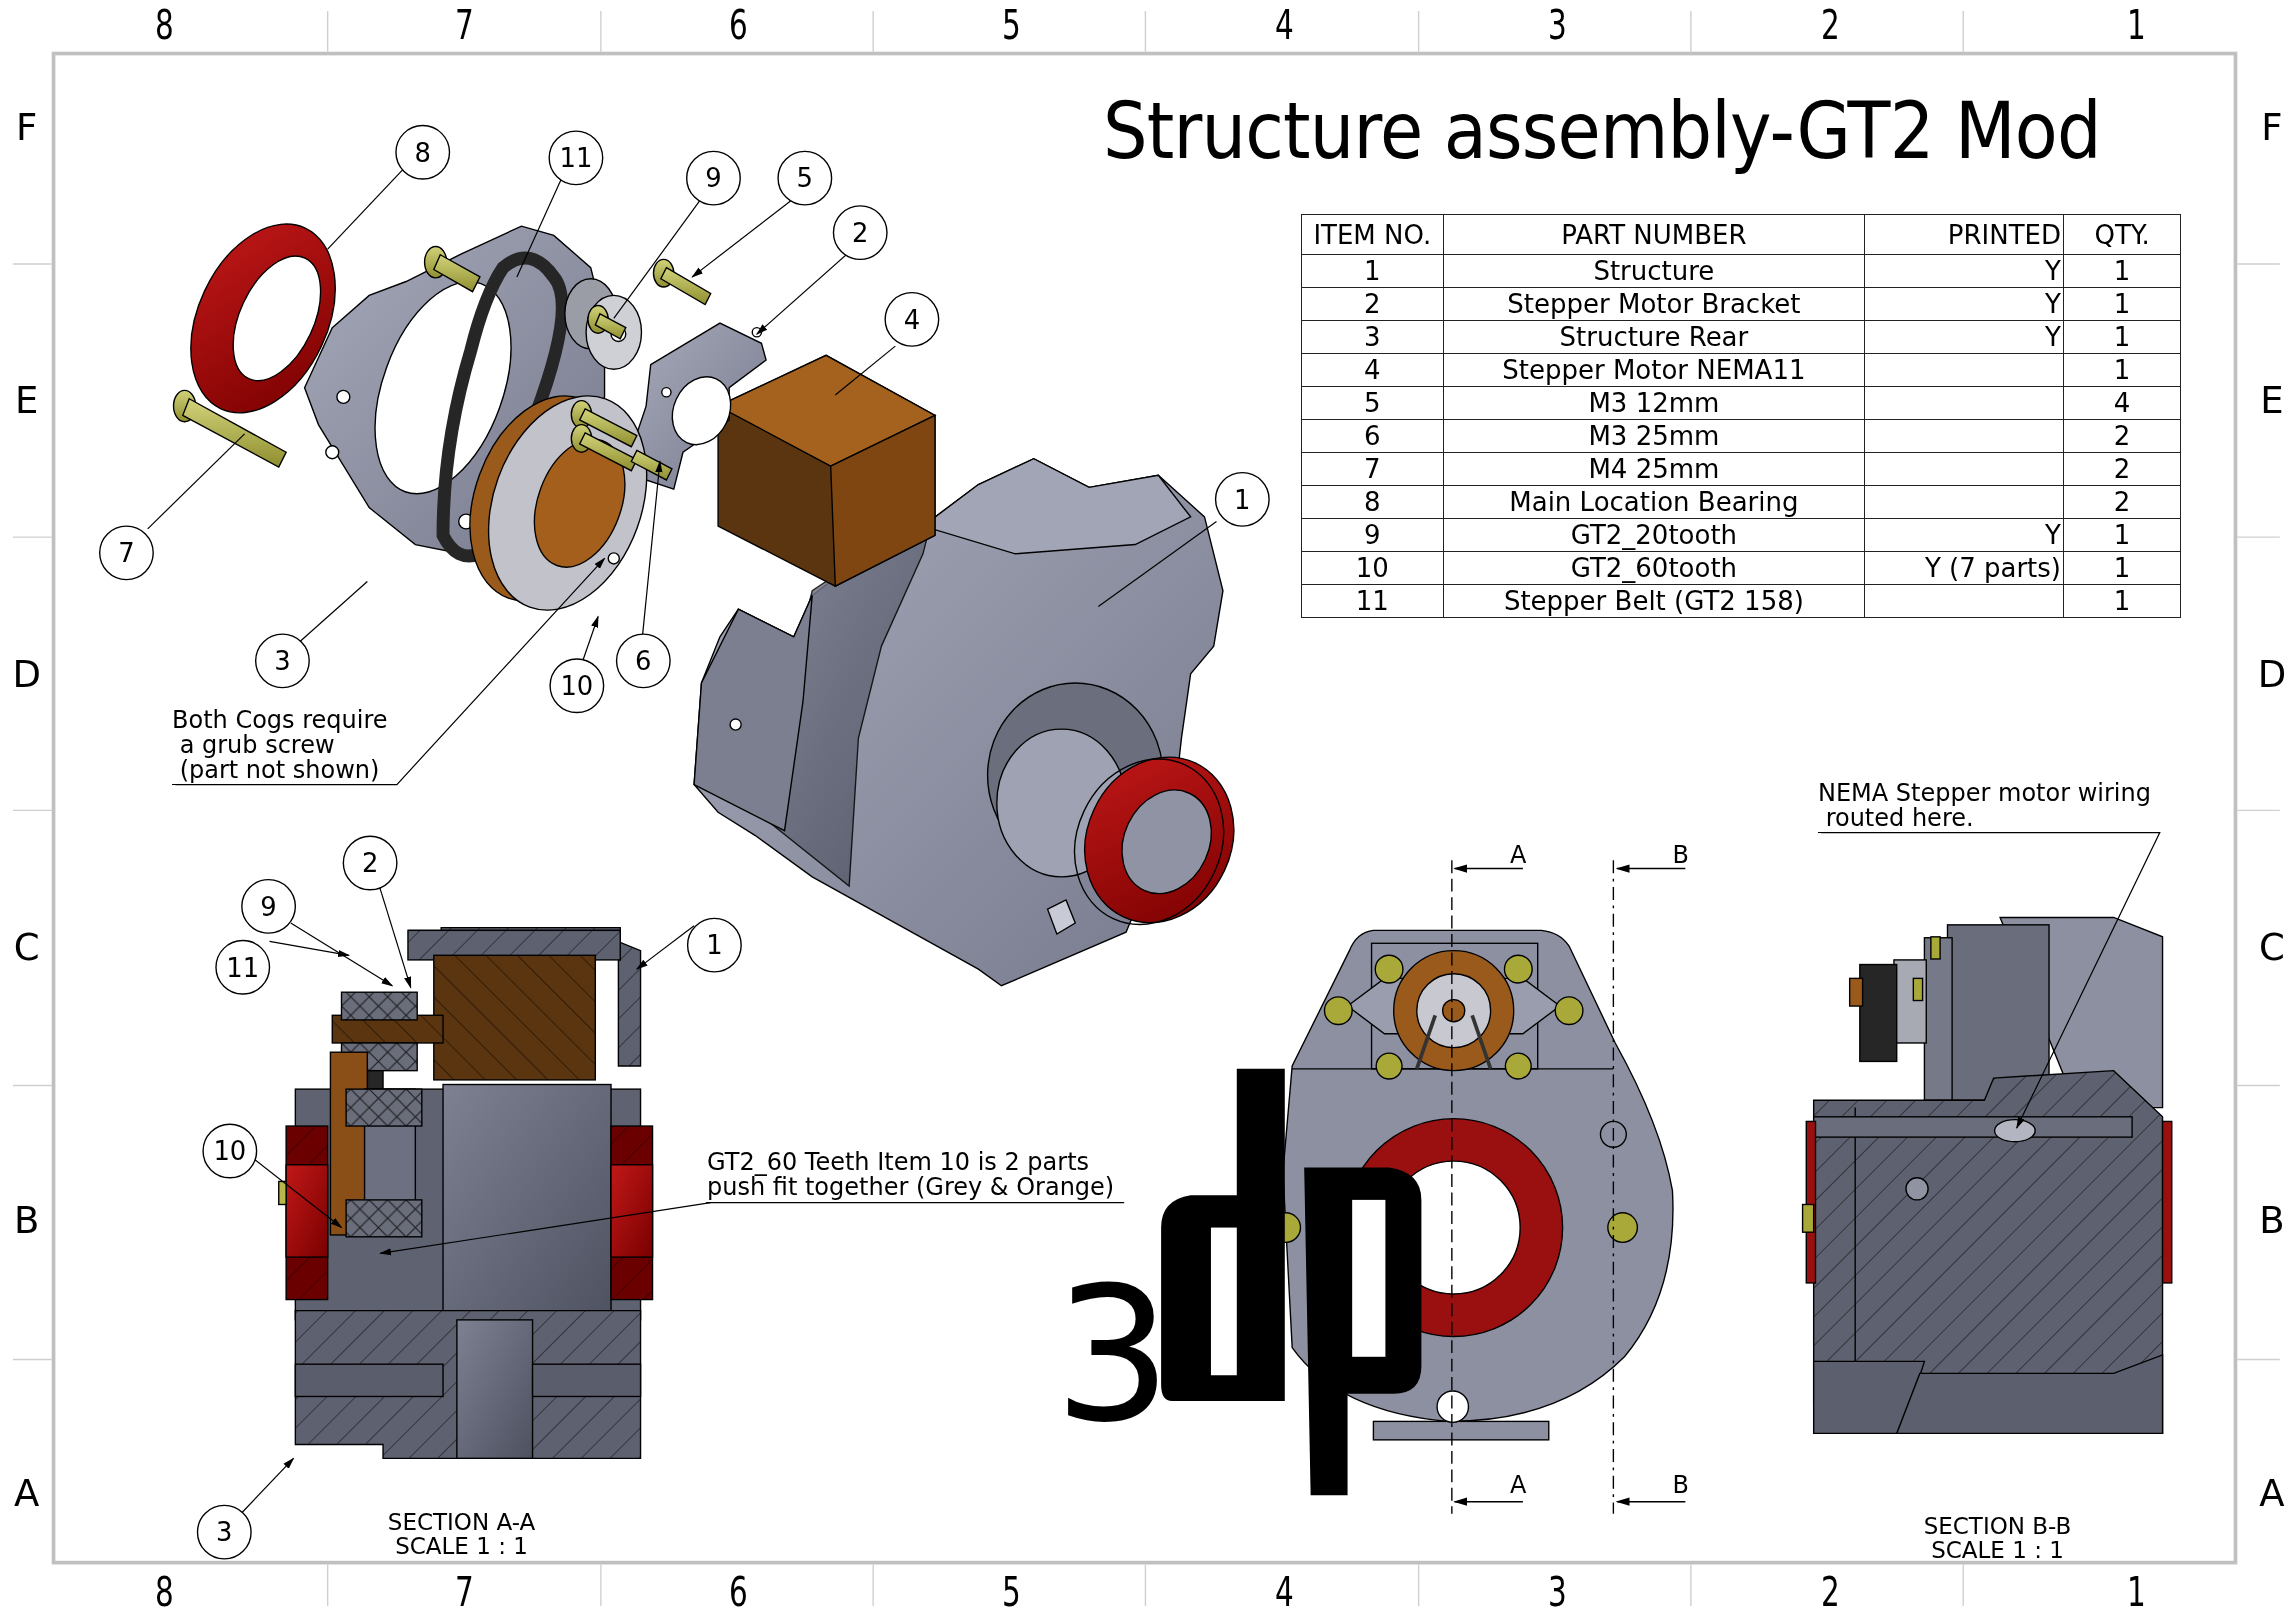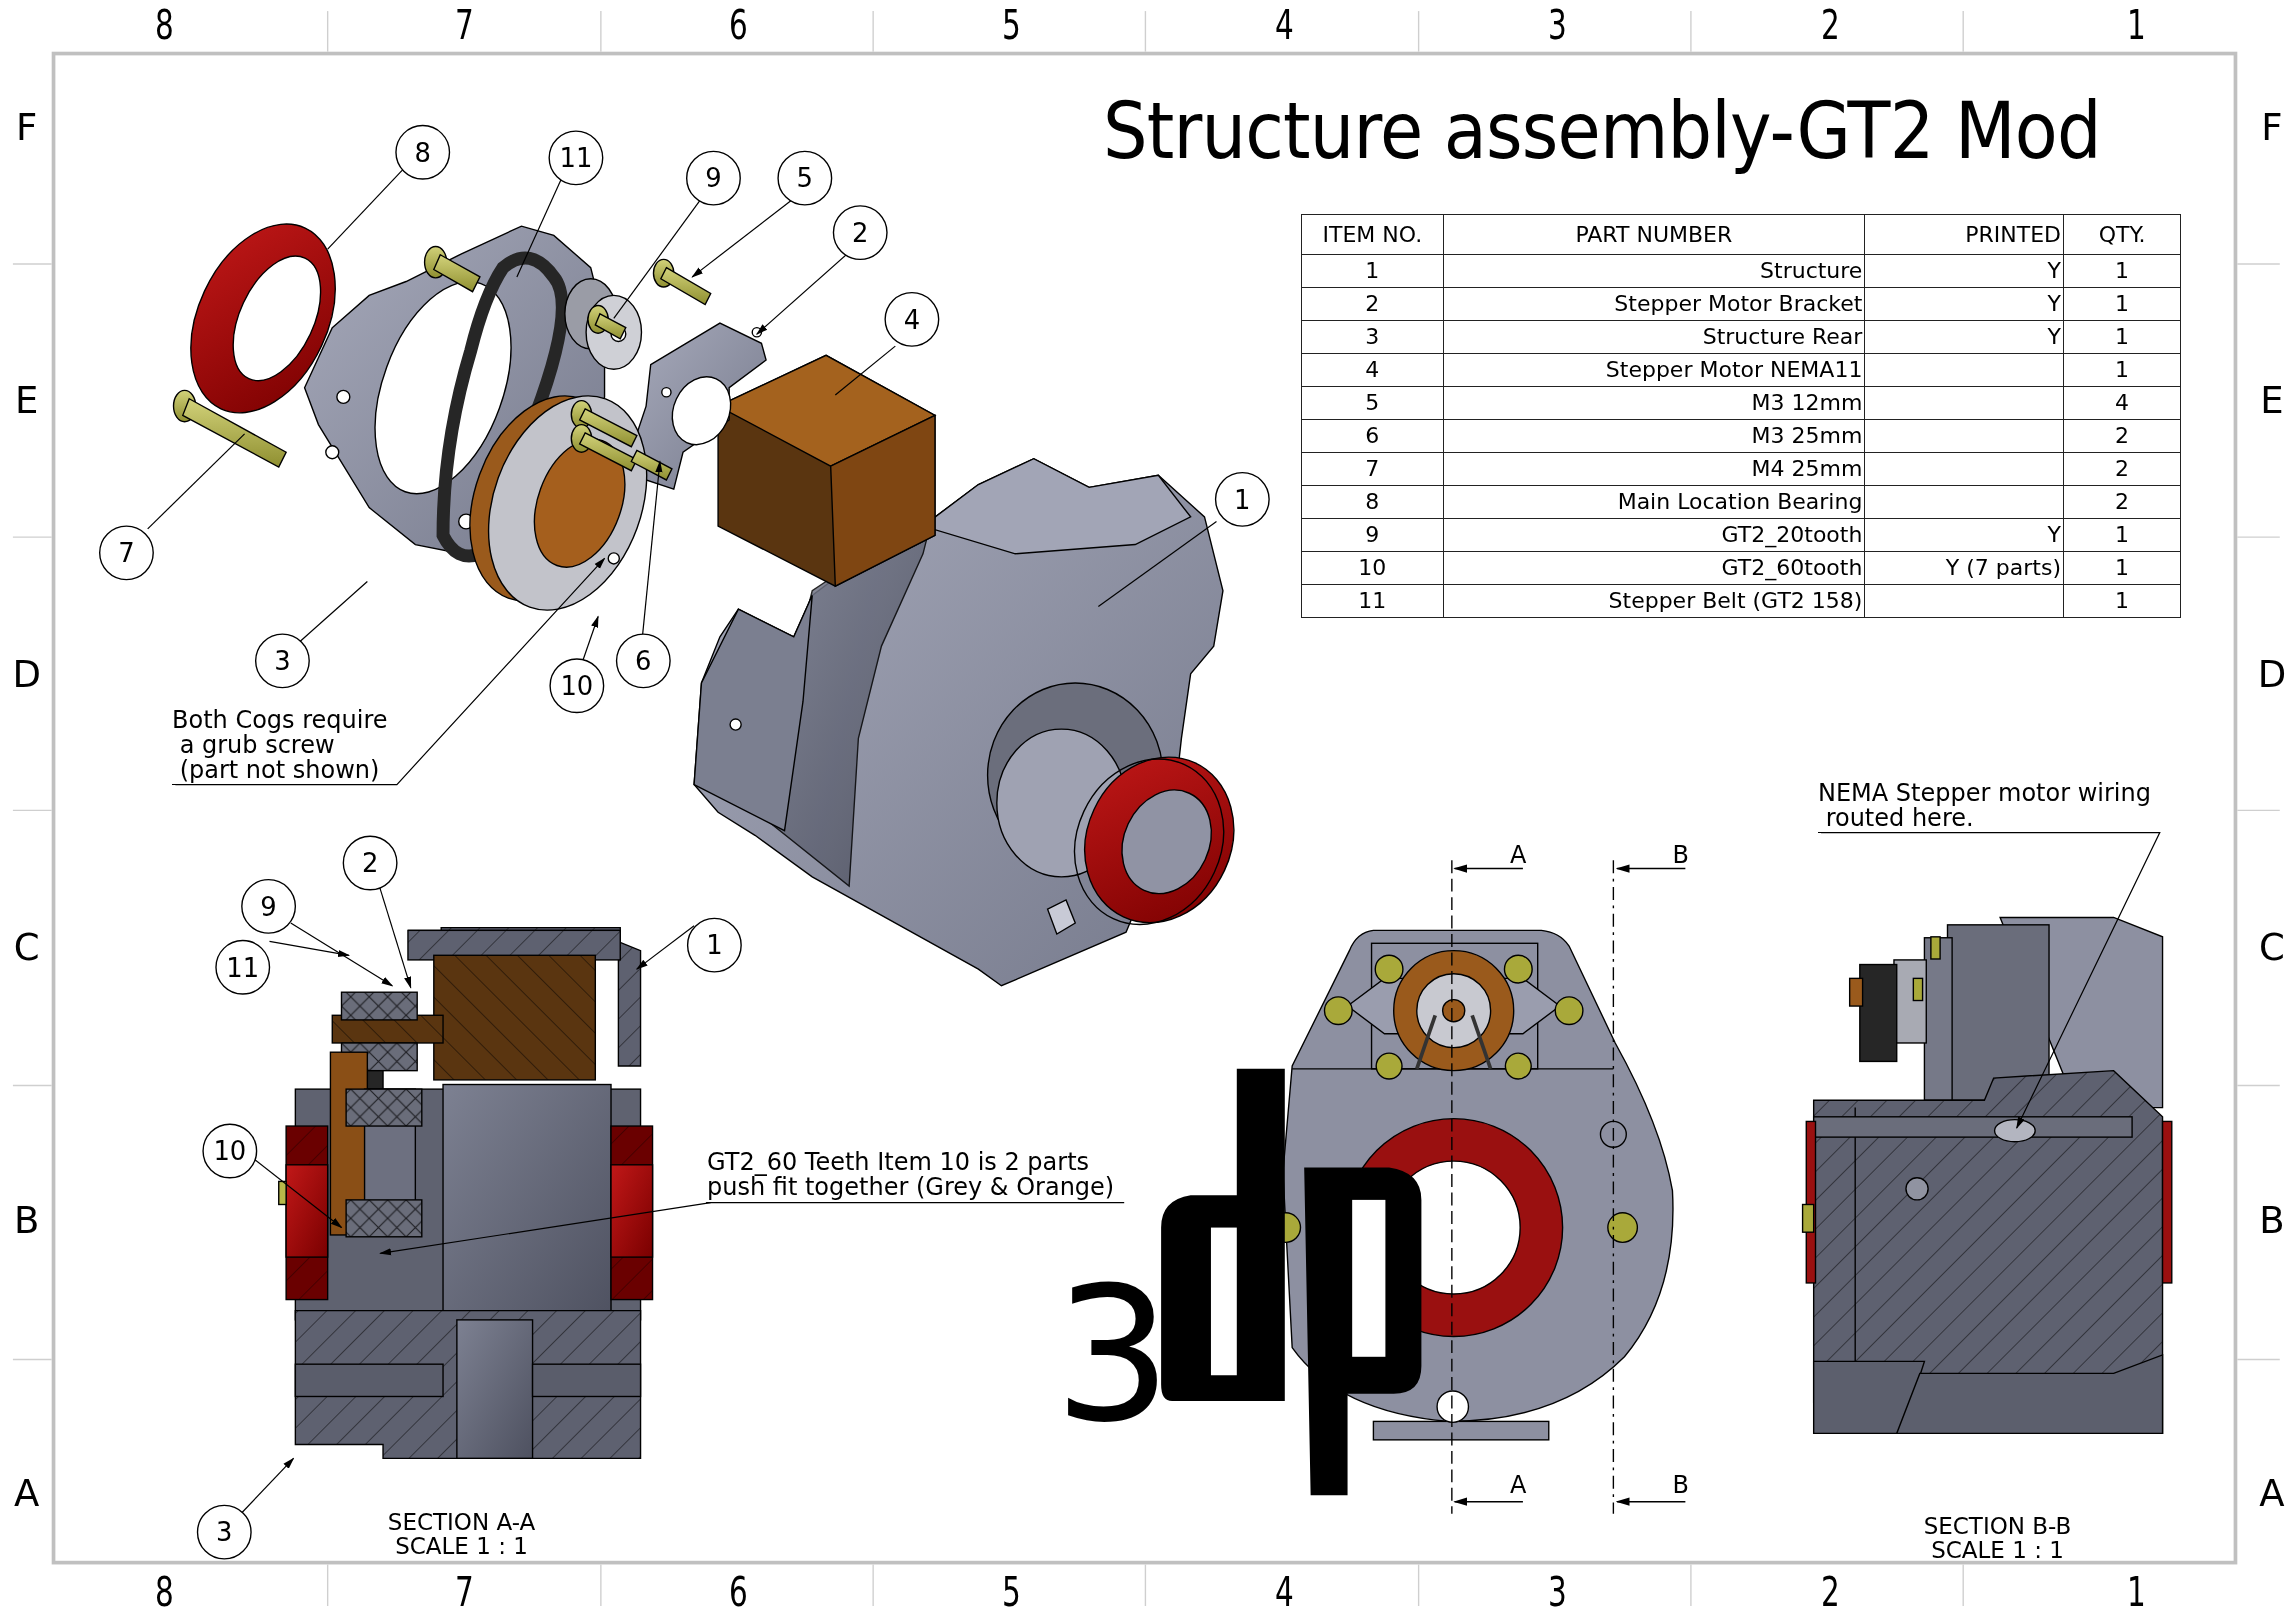--- a/index.html
+++ b/index.html
@@ -1,25 +1,25 @@
 <!DOCTYPE html>
 <html style="font-size:14.8px"><head>
 <meta charset="utf-8">
 <style>
   html,body{margin:0;padding:0;background:#fff;}
   body{width:2289px;height:1618px;position:relative;overflow:hidden;font-family:"DejaVu Sans","Liberation Sans",sans-serif;color:#000;}
   #sheet{position:absolute;left:0;top:0;width:2289px;height:1618px;}
   .zone-num{position:absolute;font-family:"DejaVu Sans Condensed","DejaVu Sans",sans-serif;font-size:41px;transform:scaleX(0.8);text-align:center;width:55px;line-height:46px;}
   .zone-let{position:absolute;font-family:"DejaVu Sans",sans-serif;font-size:37px;text-align:center;width:46px;line-height:46px;}
   #title{position:absolute;left:1103px;top:85px;font-family:"DejaVu Sans",sans-serif;font-size:78px;letter-spacing:-0.9px;transform:scaleX(0.9);transform-origin:left top;white-space:nowrap;line-height:92px;}
-  #bom{position:absolute;left:1301px;top:214px;border-collapse:collapse;font-family:"DejaVu Sans",sans-serif;font-size:22px;}
+  #bom{position:absolute;left:1301px;top:214px;border-collapse:collapse;font-family:"DejaVu Sans",sans-serif;font-size:26px;}
   #bom td,#bom th{border:1.4px solid #222;padding:0 1.8px;font-weight:normal;height:32px;line-height:32px;}
   #bom th{height:39px;text-align:center;}
   #bom .c1{width:137px;text-align:center;}
-  #bom .c2{width:417px;text-align:right;}
+  #bom .c2{width:417px;text-align:center;}
   #bom .c3{width:194px;text-align:right;}
   #bom .c4{width:113px;text-align:center;}
   .note{position:absolute;font-family:"DejaVu Sans",sans-serif;font-size:24px;line-height:25px;white-space:pre;}
   .sec-label{position:absolute;font-family:"DejaVu Sans",sans-serif;font-size:23px;line-height:24px;text-align:center;width:277px;}
   .balloon-text{font-family:"DejaVu Sans",sans-serif;font-size:28px;}
   .logo3{position:absolute;left:1054px;top:1263px;font-family:"DejaVu Sans",sans-serif;font-size:185px;line-height:185px;}
 </style>
 </head>
 <body>
 

